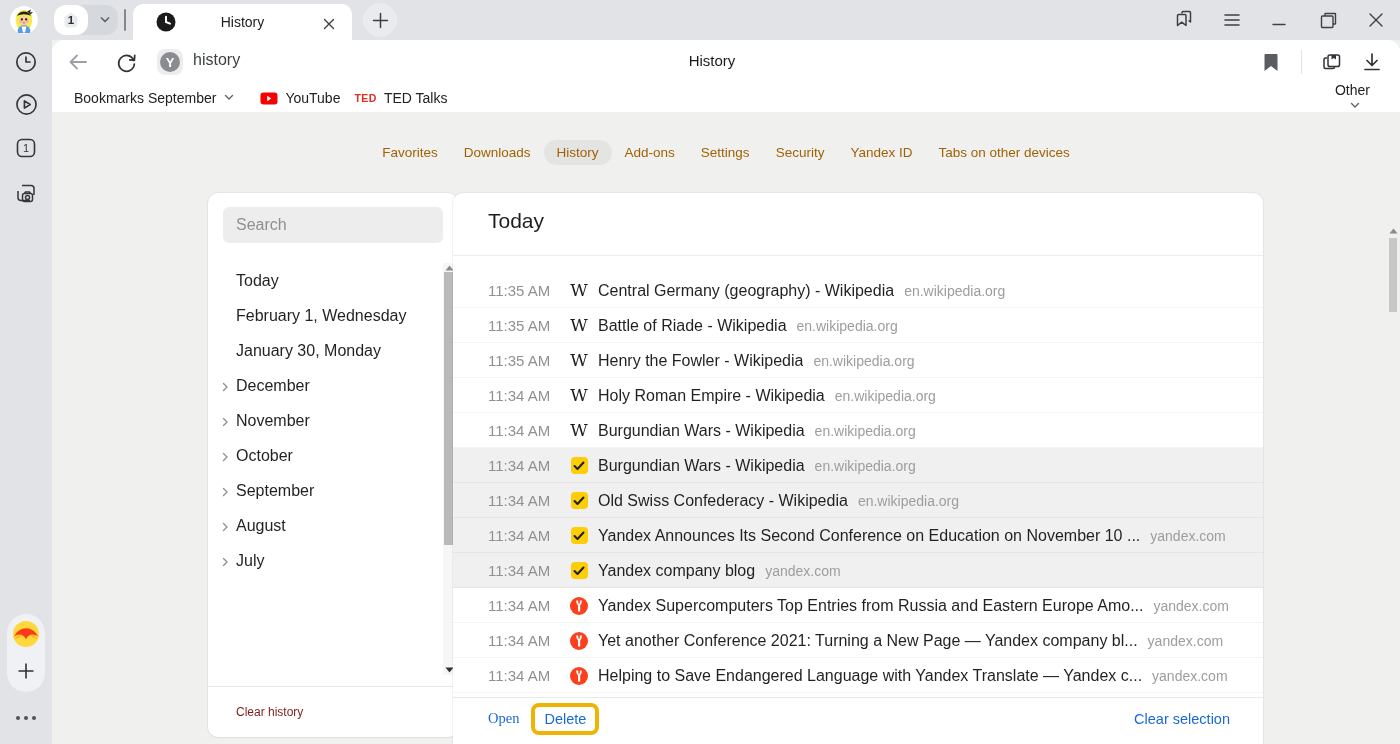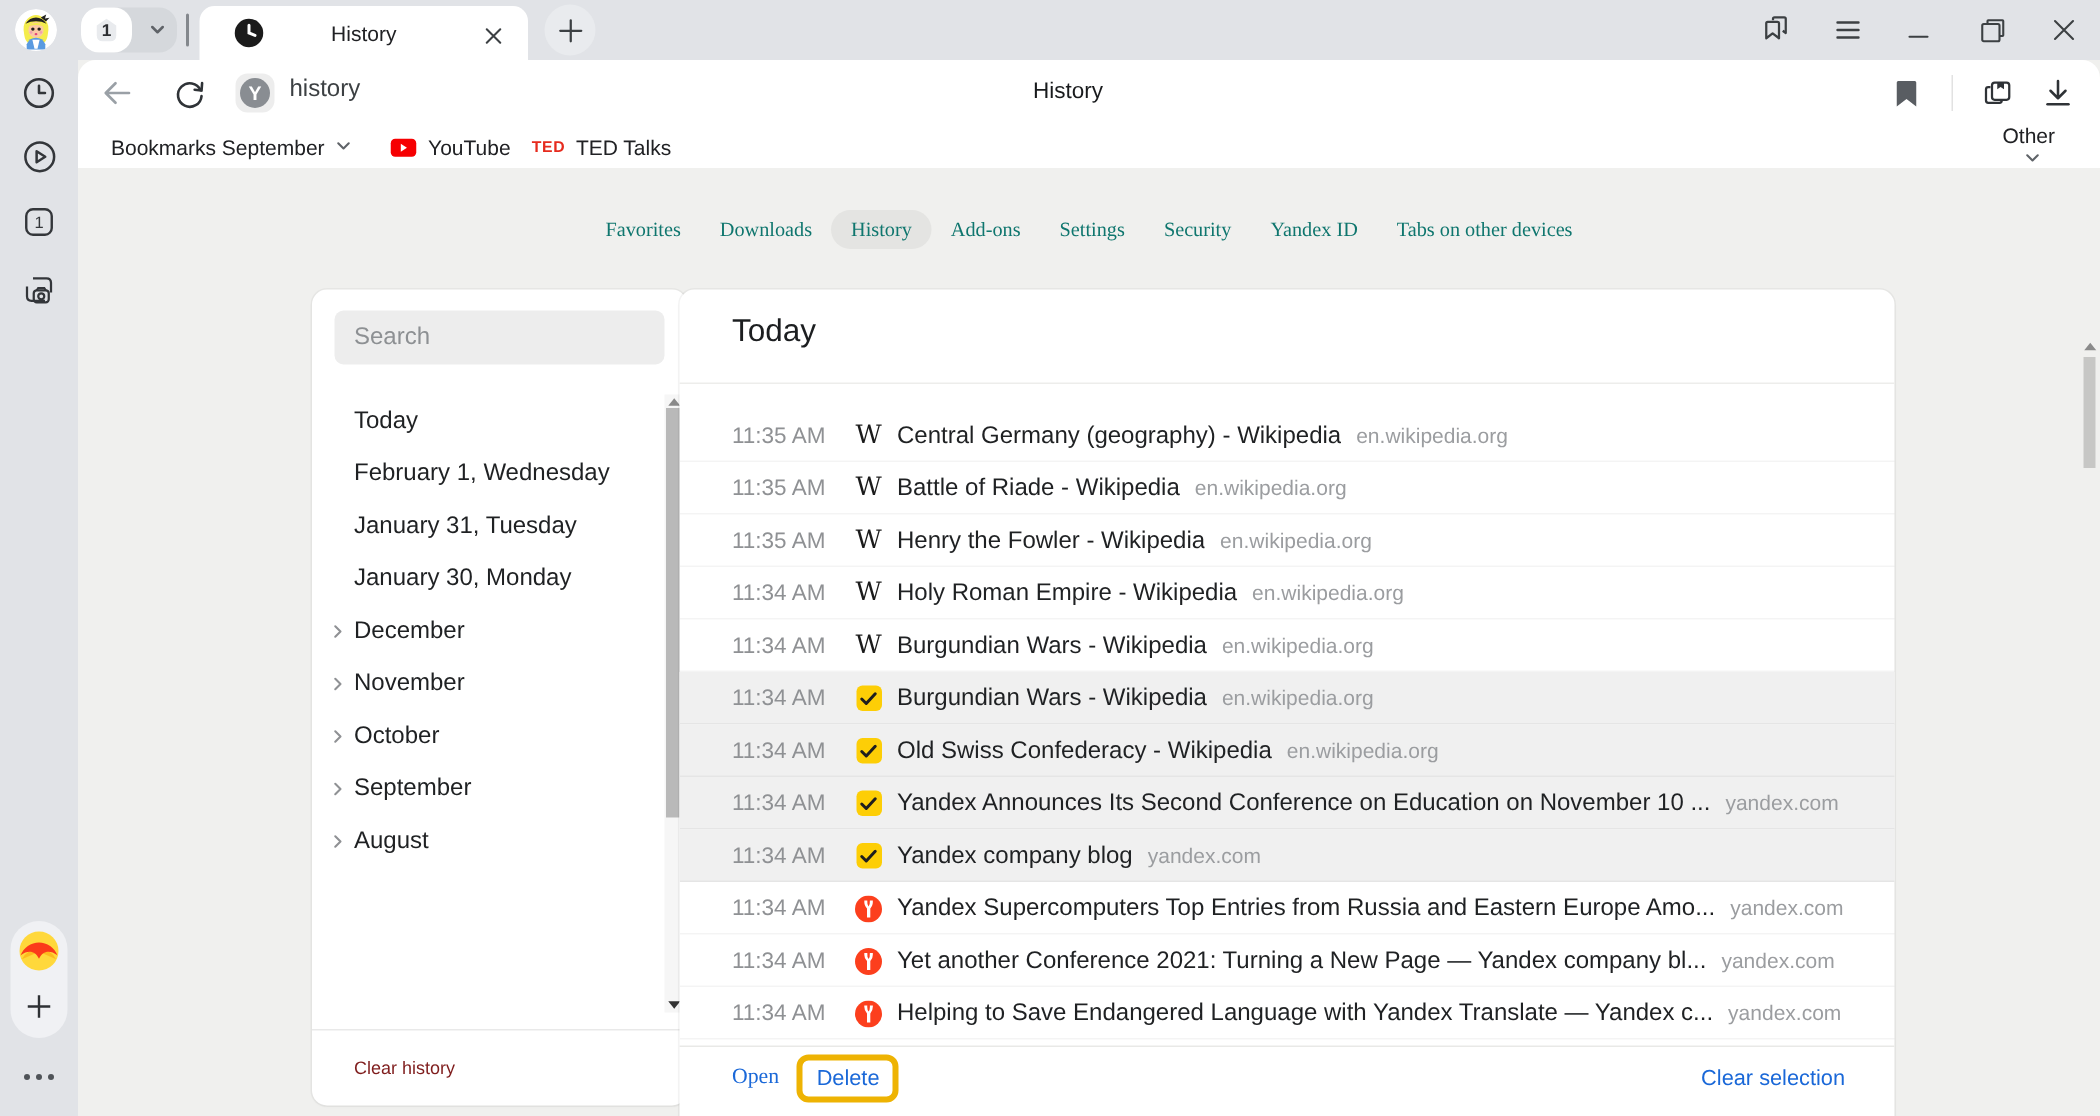--- a/index.html
+++ b/index.html
@@ -83,21 +83,21 @@
   .bm-yt { margin-left:25px; }
   .bm-ted { margin-left:14px; }
   .bm-ico { margin-right:7px; display:flex; align-items:center; }
   .bm-other { position:absolute; right:30px; display:flex; align-items:center; font-size:14px; color:#202124;flex-direction:column; }
   .bm-other .chev { margin-left:6px; }
 
   
   .content { position:absolute; left:52px; top:112px; width:1348px; height:632px; background:#f0f0ee; }
 
   .navtabs { position:absolute; left:0; top:28px; width:100%; display:flex; justify-content:center; align-items:center; }
-  .navtab { font-size:13.5px; color:#0f766e; padding:5px 13px; border-radius:15px; white-space:nowrap;font-family:Liberation Serif, serif; }
+  .navtab { font-size:13.5px; color:#a16207; padding:5px 13px; border-radius:15px; white-space:nowrap; }
   .navtab.active { background:#e4e4e2; }
 
   .card {
     background:#ffffff; border-radius:10px; position:absolute;
     box-shadow:0 0 0 1px rgba(0,0,0,0.04), 0 1px 2px rgba(0,0,0,0.03);
   }
   .date-card { left:156px; top:81px; width:250px; height:544px; }
   .search-box {
     position:absolute; left:15px; top:14px; width:220px; height:36px;
     background:#ededed; border-radius:6px; border:none; outline:none;
@@ -376,23 +376,20 @@
   <div class="card date-card">
     <input class="search-box" type="text" placeholder="Search" style="">
     <div class="date-list" id="date-list">
         <div class="date-item">
           <span class="lbl">Today</span>
         </div>
         <div class="date-item">
           <span class="lbl">February 1, Wednesday</span>
         </div>
         <div class="date-item">
-          <span class="lbl">January 31, Tuesday</span>
-        </div>
-        <div class="date-item">
           <span class="lbl">January 30, Monday</span>
         </div>
         <div class="date-item">
           <span class="chevron-right"><svg width="12" height="12" viewBox="0 0 12 12" fill="none" stroke="#8f9194" stroke-width="1.4" stroke-linecap="round" stroke-linejoin="round">
               <path d="M4.5 2.5 L8 6 L4.5 9.5"></path>
             </svg></span>
           <span class="lbl">December</span>
         </div>
         <div class="date-item">
           <span class="chevron-right"><svg width="12" height="12" viewBox="0 0 12 12" fill="none" stroke="#8f9194" stroke-width="1.4" stroke-linecap="round" stroke-linejoin="round">
@@ -410,20 +407,26 @@
           <span class="chevron-right"><svg width="12" height="12" viewBox="0 0 12 12" fill="none" stroke="#8f9194" stroke-width="1.4" stroke-linecap="round" stroke-linejoin="round">
               <path d="M4.5 2.5 L8 6 L4.5 9.5"></path>
             </svg></span>
           <span class="lbl">September</span>
         </div>
         <div class="date-item">
           <span class="chevron-right"><svg width="12" height="12" viewBox="0 0 12 12" fill="none" stroke="#8f9194" stroke-width="1.4" stroke-linecap="round" stroke-linejoin="round">
               <path d="M4.5 2.5 L8 6 L4.5 9.5"></path>
             </svg></span>
           <span class="lbl">August</span>
+        </div>
+        <div class="date-item">
+          <span class="chevron-right"><svg width="12" height="12" viewBox="0 0 12 12" fill="none" stroke="#8f9194" stroke-width="1.4" stroke-linecap="round" stroke-linejoin="round">
+              <path d="M4.5 2.5 L8 6 L4.5 9.5"></path>
+            </svg></span>
+          <span class="lbl">July</span>
         </div>
       </div>
     <div class="date-scrollbar">
       <div class="scroll-arrow" style="top:0;">
         <svg width="9" height="6" viewBox="0 0 9 6">
             <path d="M0.5 5.5 L4.5 0.5 L8.5 5.5 Z" fill="#8a8a8a"></path>
           </svg>
       </div>
       <div class="date-scroll-thumb"></div>
       <div class="scroll-arrow" style="top:402px;">

